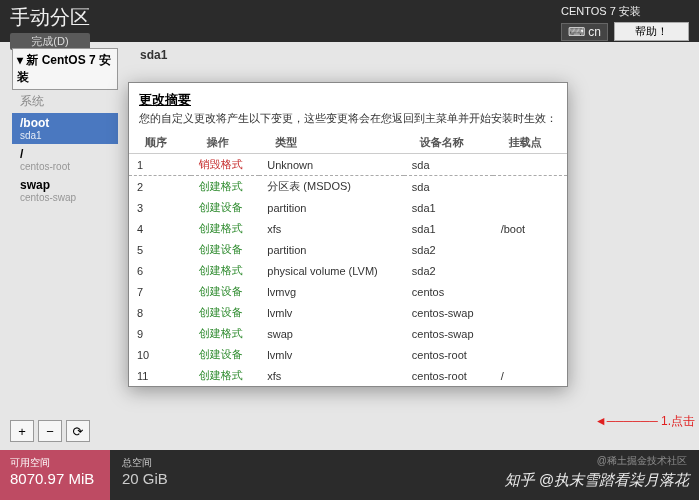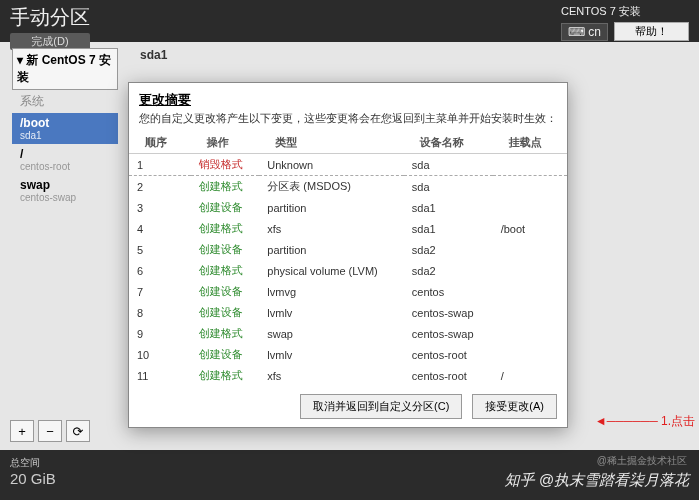--- a/index.html
+++ b/index.html
@@ -89,20 +89,24 @@
   </div>
 </div>
 
 <div class="toolbar">
   <button class="tool-btn">+</button>
   <button class="tool-btn">−</button>
   <button class="tool-btn">⟳</button>
 </div>
 
 <div class="bottombar">
+  <div class="space-box avail">
+    <div class="space-lbl">可用空间</div>
+    <div class="space-val">8070.97 MiB</div>
+  </div>
   <div class="space-box">
     <div class="space-lbl">总空间</div>
     <div class="space-val">20 GiB</div>
   </div>
 </div>
 
 <div class="dialog">
   <div class="dlg-title">更改摘要</div>
   <div class="dlg-desc">您的自定义更改将产生以下变更，这些变更将会在您返回到主菜单并开始安装时生效：</div>
   <table>
@@ -188,21 +192,17 @@
         </tr>
         <tr>
           <td>11</td>
           <td class="create">创建格式</td>
           <td>xfs</td>
           <td>centos-root</td>
           <td>/</td>
         </tr>
       </tbody>
   </table>
-  <div class="dlg-foot">
-    <button class="btn">取消并返回到自定义分区(C)</button>
-    <button class="btn">接受更改(A)</button>
-  </div>
 </div>
 
 <div class="arrow">◄────── <span>1.点击</span></div>
 <div class="watermark2">@稀土掘金技术社区</div>
 <div class="watermark">知乎 @执末雪踏看柒月落花</div>
 
 </body></html>

